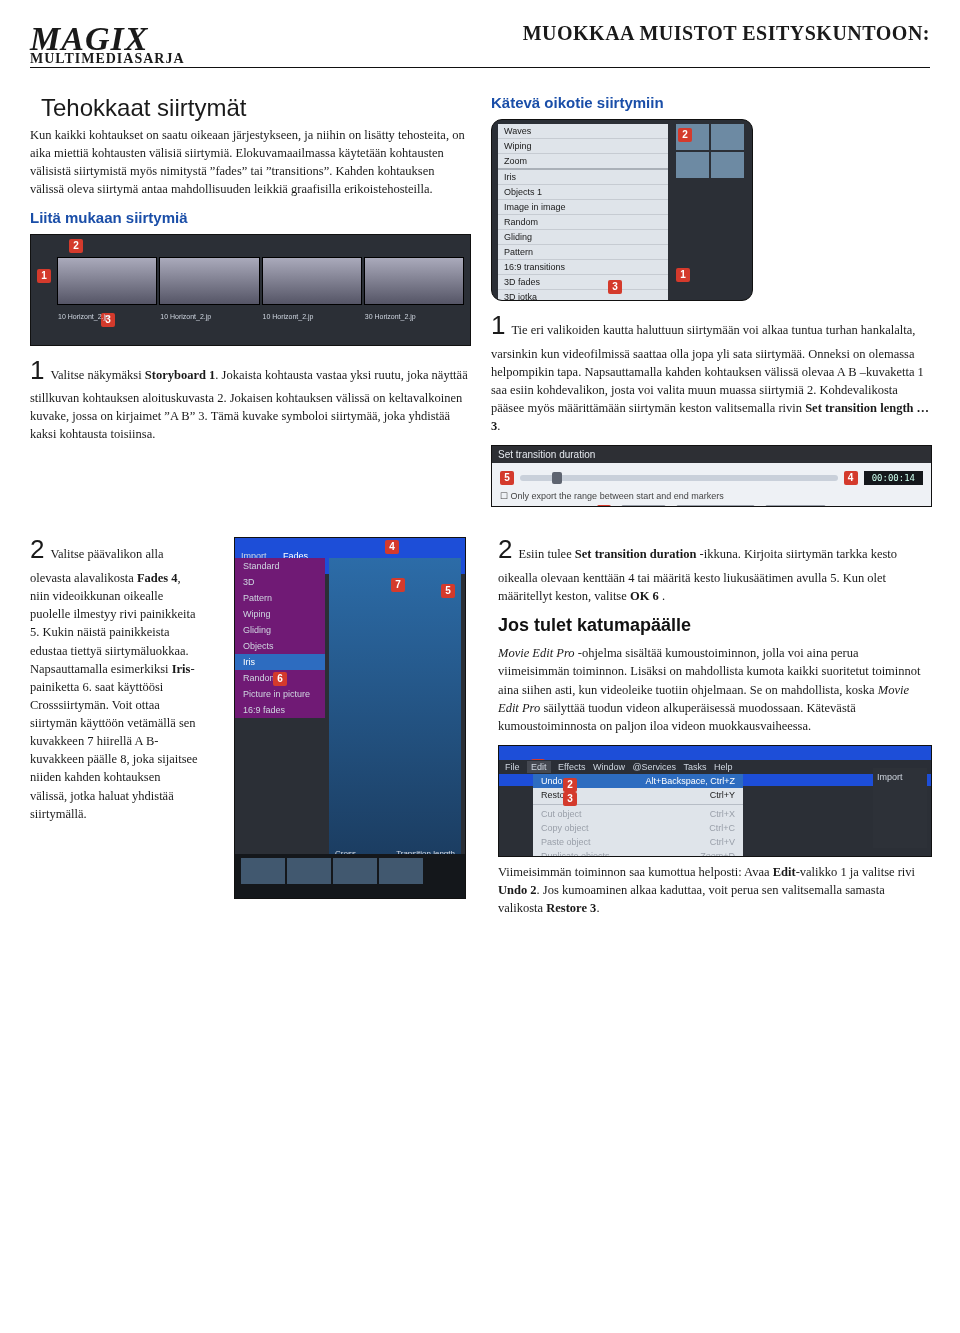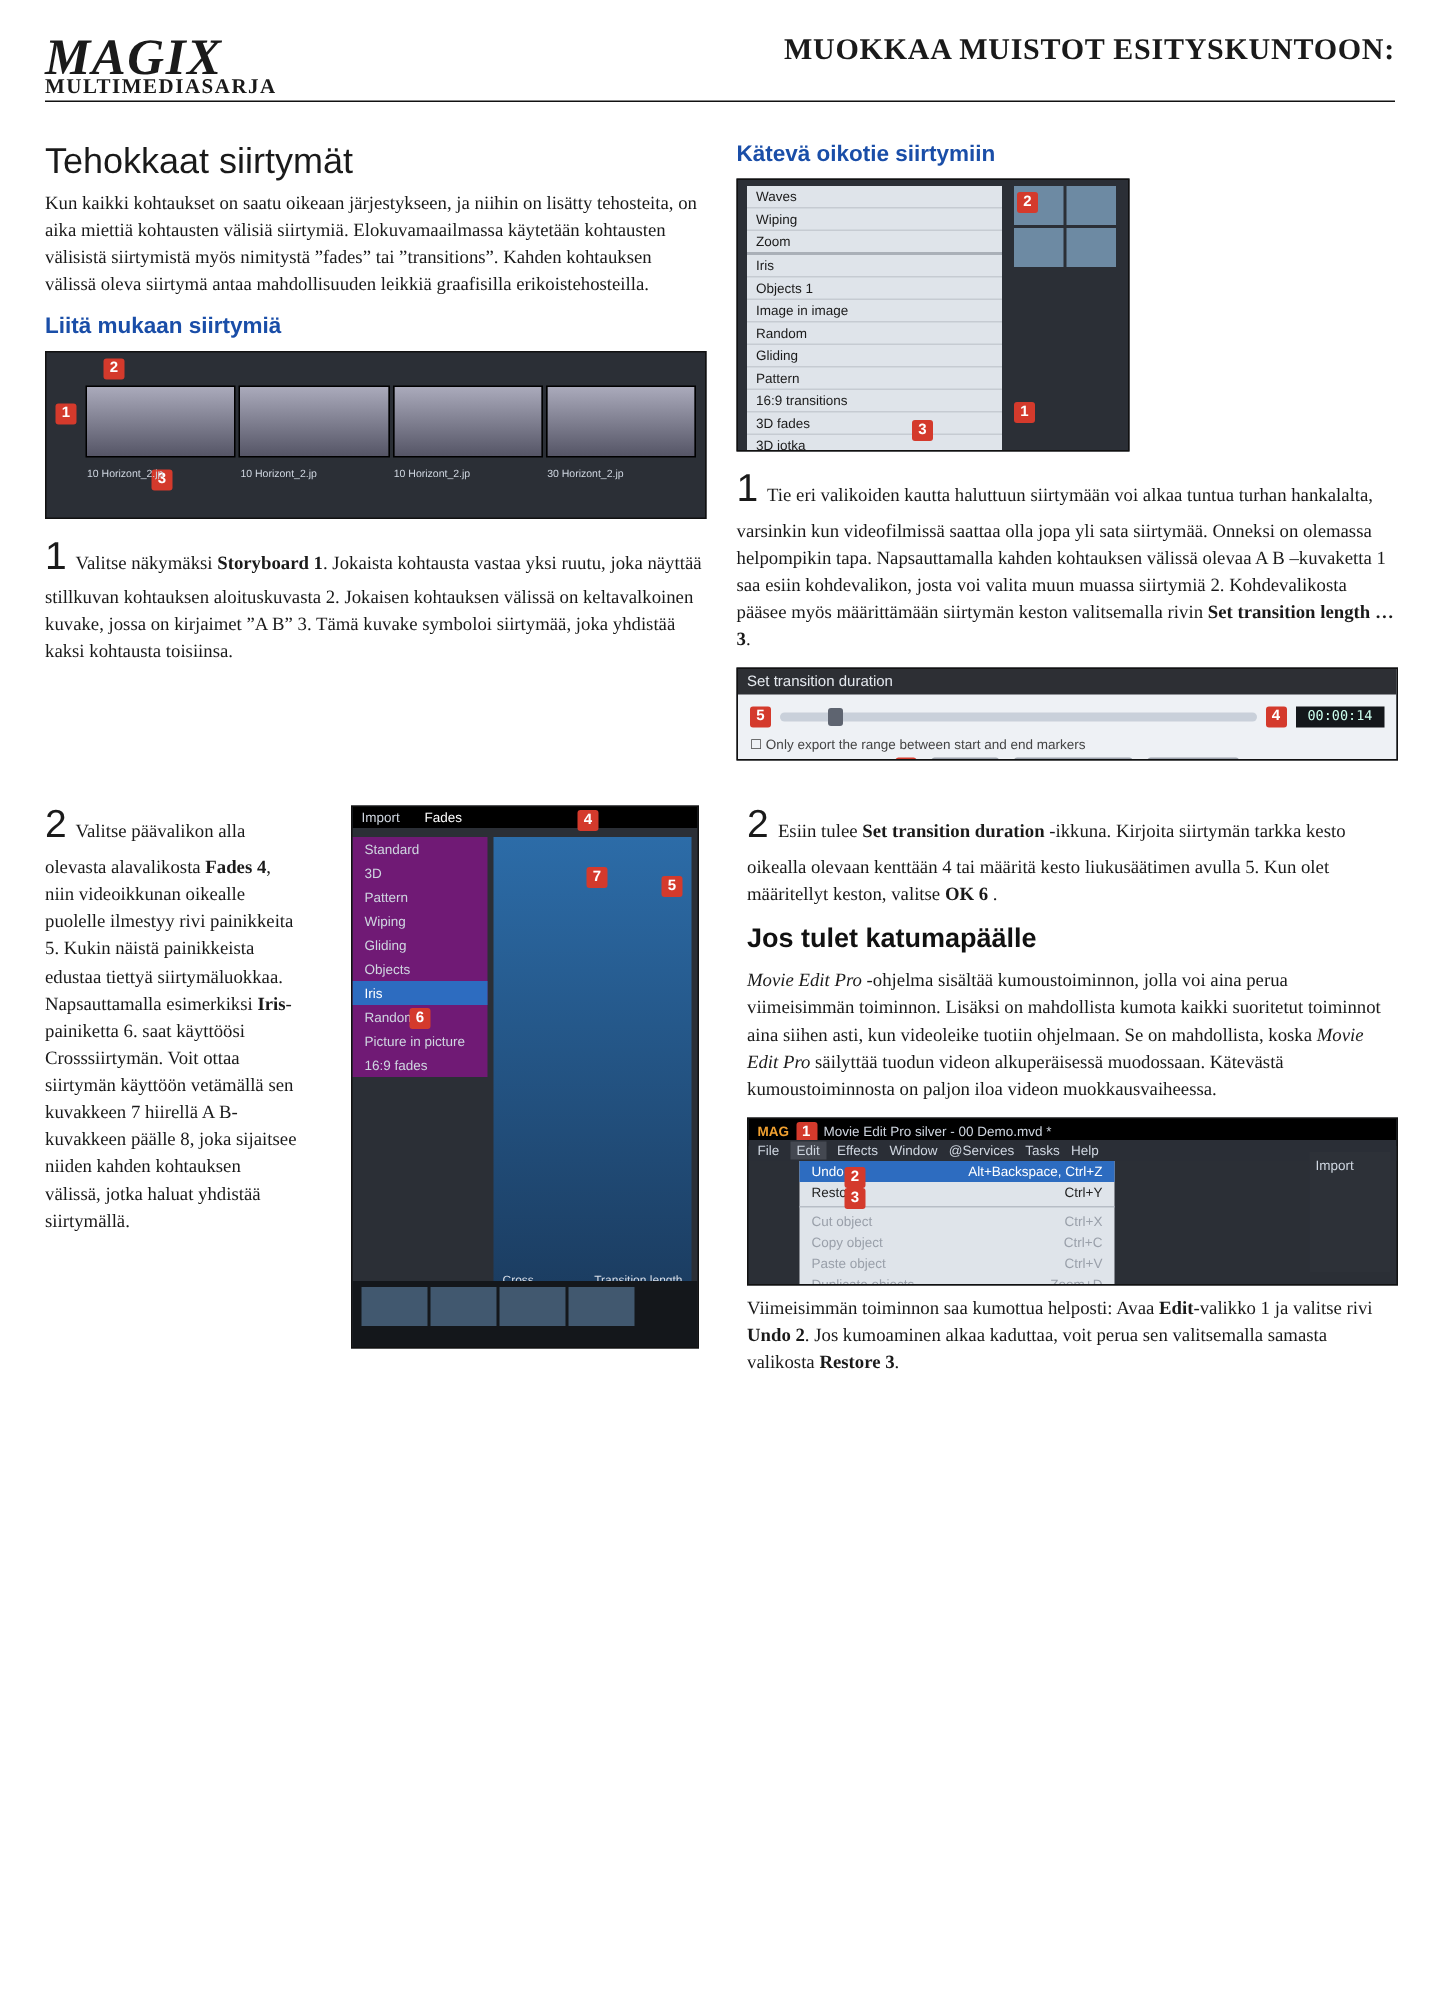--- a/index.html
+++ b/index.html
@@ -46,21 +46,21 @@
   gap: 22px;
 }
 .col {
   flex: 1;
 }
 h2.section-title {
   font-family: Arial, sans-serif;
   font-weight: normal;
   font-size: 24px;
   color: #1a1a1a;
-  margin: 0 0 4px 0;
+  margin: 0 0 4px 11px;
 }
 p, .body-text {
   font-size: 12.5px;
   line-height: 1.45;
   margin: 0 0 10px 0;
 }
 .blue-heading {
   font-family: Arial, sans-serif;
   font-size: 15px;
   font-weight: bold;
@@ -83,20 +83,21 @@
   position: relative;
   overflow: hidden;
 }
 .screenshot-tall {
   height: 360px;
   width: 230px;
 }
 .screenshot-menu {
   height: 180px;
   width: 260px;
+  border-radius: 11px;
 }
 .screenshot-wide {
   height: 60px;
   width: 100%;
 }
 .screenshot-editmenu {
   height: 110px;
   width: 100%;
 }
 .thumb-row {
@@ -290,25 +291,25 @@
 .editmenu .emi.dim {
   color: #9aa0aa;
 }
 .editmenu .sep {
   border-top: 1px solid #b7bdc6;
   margin: 2px 0;
 }
 .menubar {
   position: absolute;
   left: 0; top: 0; right: 0;
-  background: #000000;
+  background: #1d4ed8;
   color: #cfd6e0;
   font-family: Arial, sans-serif;
   font-size: 9px;
-  padding: 2px 6px;
+  padding: 13px 6px;
 }
 .edit-right-thumb {
   position: absolute;
   right: 4px; top: 22px;
   width: 54px; height: 80px;
   background: #2d3138;
 }
 strong { font-weight: bold; }
 em { font-style: italic; }
 </style>

